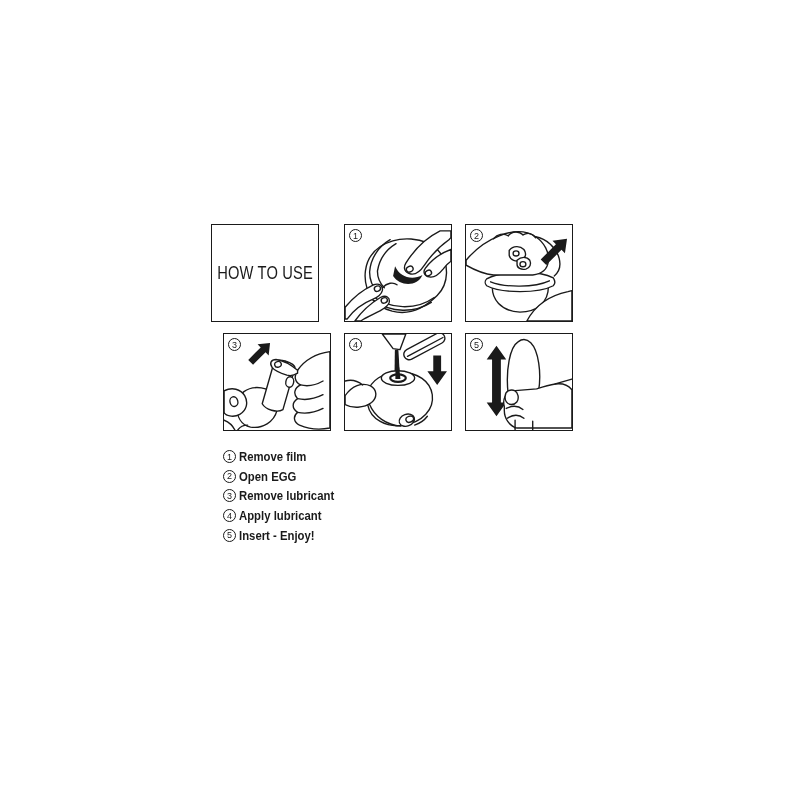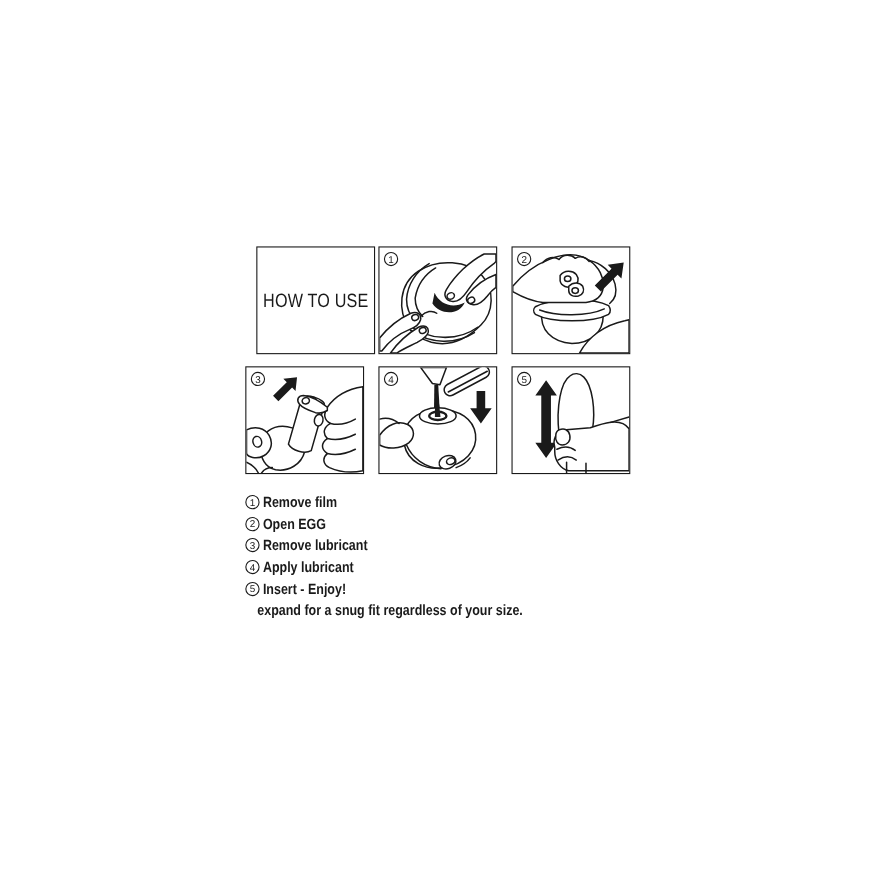--- a/index.html
+++ b/index.html
@@ -53,21 +53,21 @@
 
   svg .ink { stroke:#1a1a1a; stroke-width:1.4; fill:none; stroke-linecap:round; stroke-linejoin:round; }
   svg .wfill { fill:#ffffff; }
   svg .bfill { fill:#1a1a1a; stroke:none; }
 </style>
 </head>
 <body>
 
 <div class="canvas">
 
-  <div class="panel title-panel" style="left:233px;top:224px">
+  <div class="panel title-panel" style="left:211px;top:224px">
     <span class="title">HOW TO USE</span>
   </div>
 
   <div class="panel" style="left:344px;top:224px">
     <span class="badge">1</span>
     <svg class="art" viewBox="0 0 108 98">
       <g class="ink">
         <path class="wfill" d="M 28,76 C 16,58 18,34 36,22 C 54,10 82,12 95,26 C 107,39 106,60 94,72 C 80,86 64,92 48,88 C 38,85 32,81 28,76 Z"></path>
         <path d="M 46,15 C 34,22 26,34 25,48 C 25,57 28,63 33,68"></path>
         <path d="M 52,19 C 42,25 35,35 33,47 C 33,55 36,60 40,64"></path>
@@ -195,18 +195,15 @@
       <span class="step-label">Remove lubricant</span>
     </div>
     <div class="step-row">
       <span class="step-badge">4</span>
       <span class="step-label">Apply lubricant</span>
     </div>
     <div class="step-row">
       <span class="step-badge">5</span>
       <span class="step-label">Insert - Enjoy!</span>
     </div>
-    <div class="step-row note-row2">
-      <span class="note-text">expand for a snug fit regardless of your size.</span>
-    </div>
   </div>
 
 </div>
 
 </body></html>

